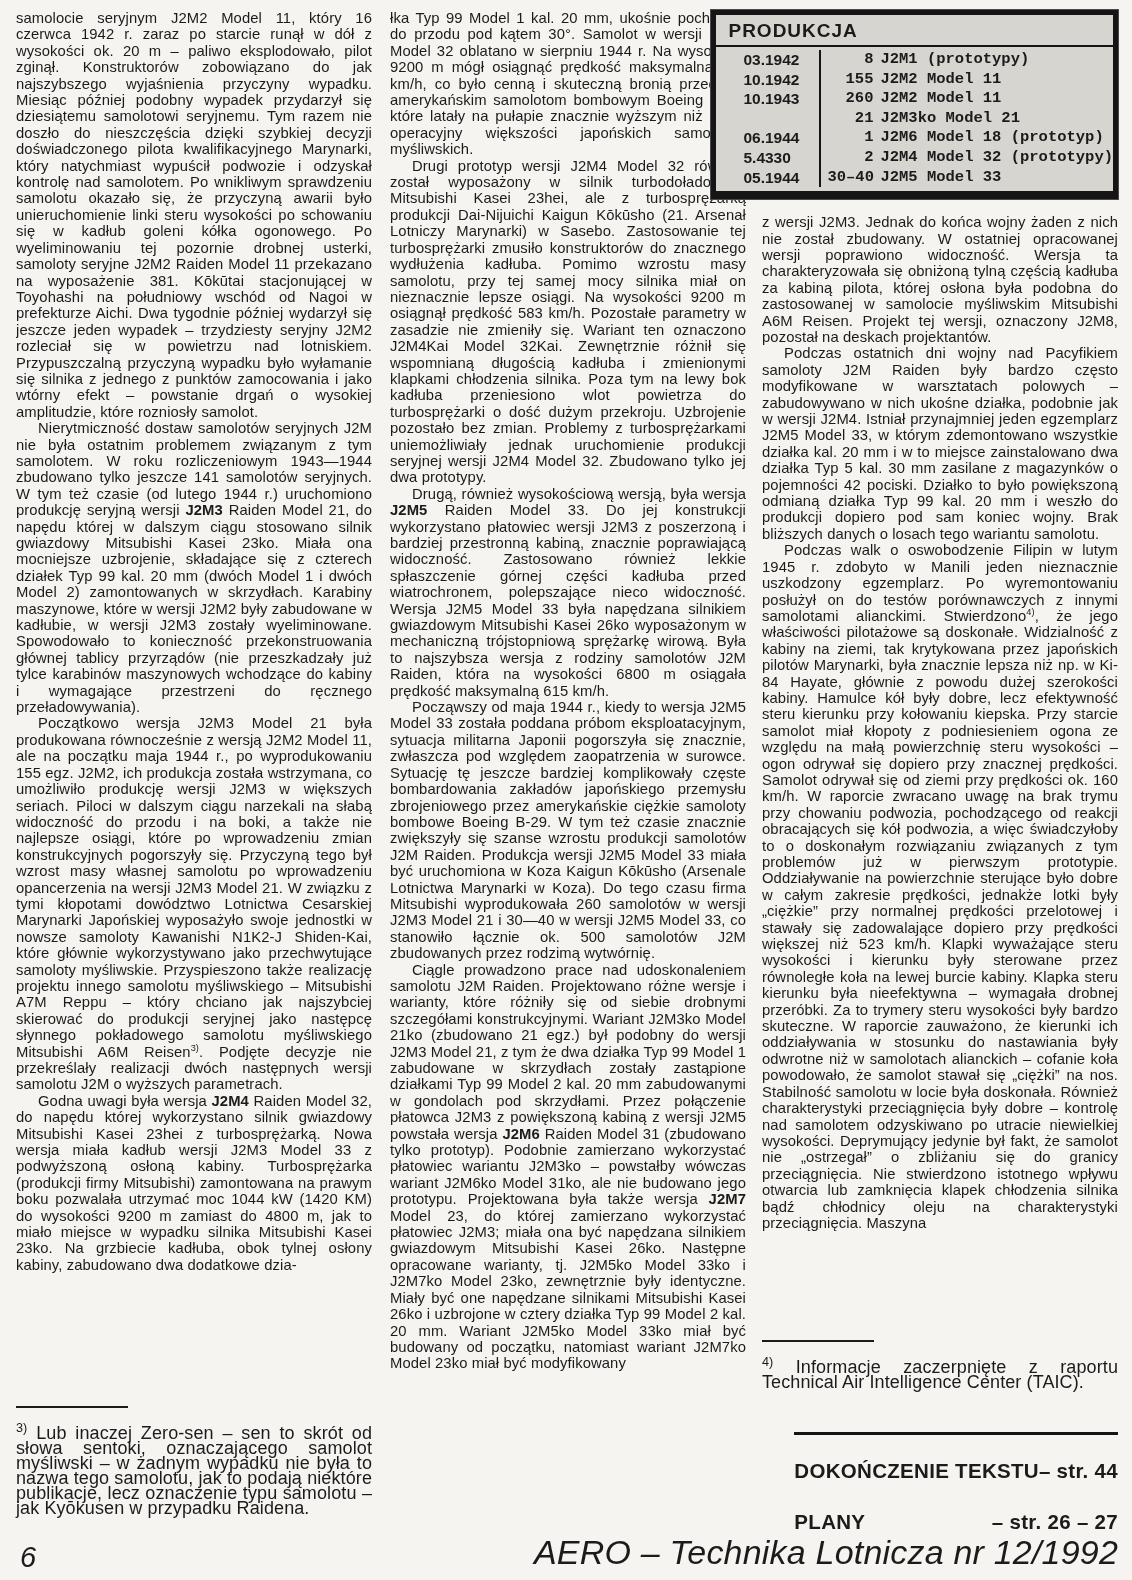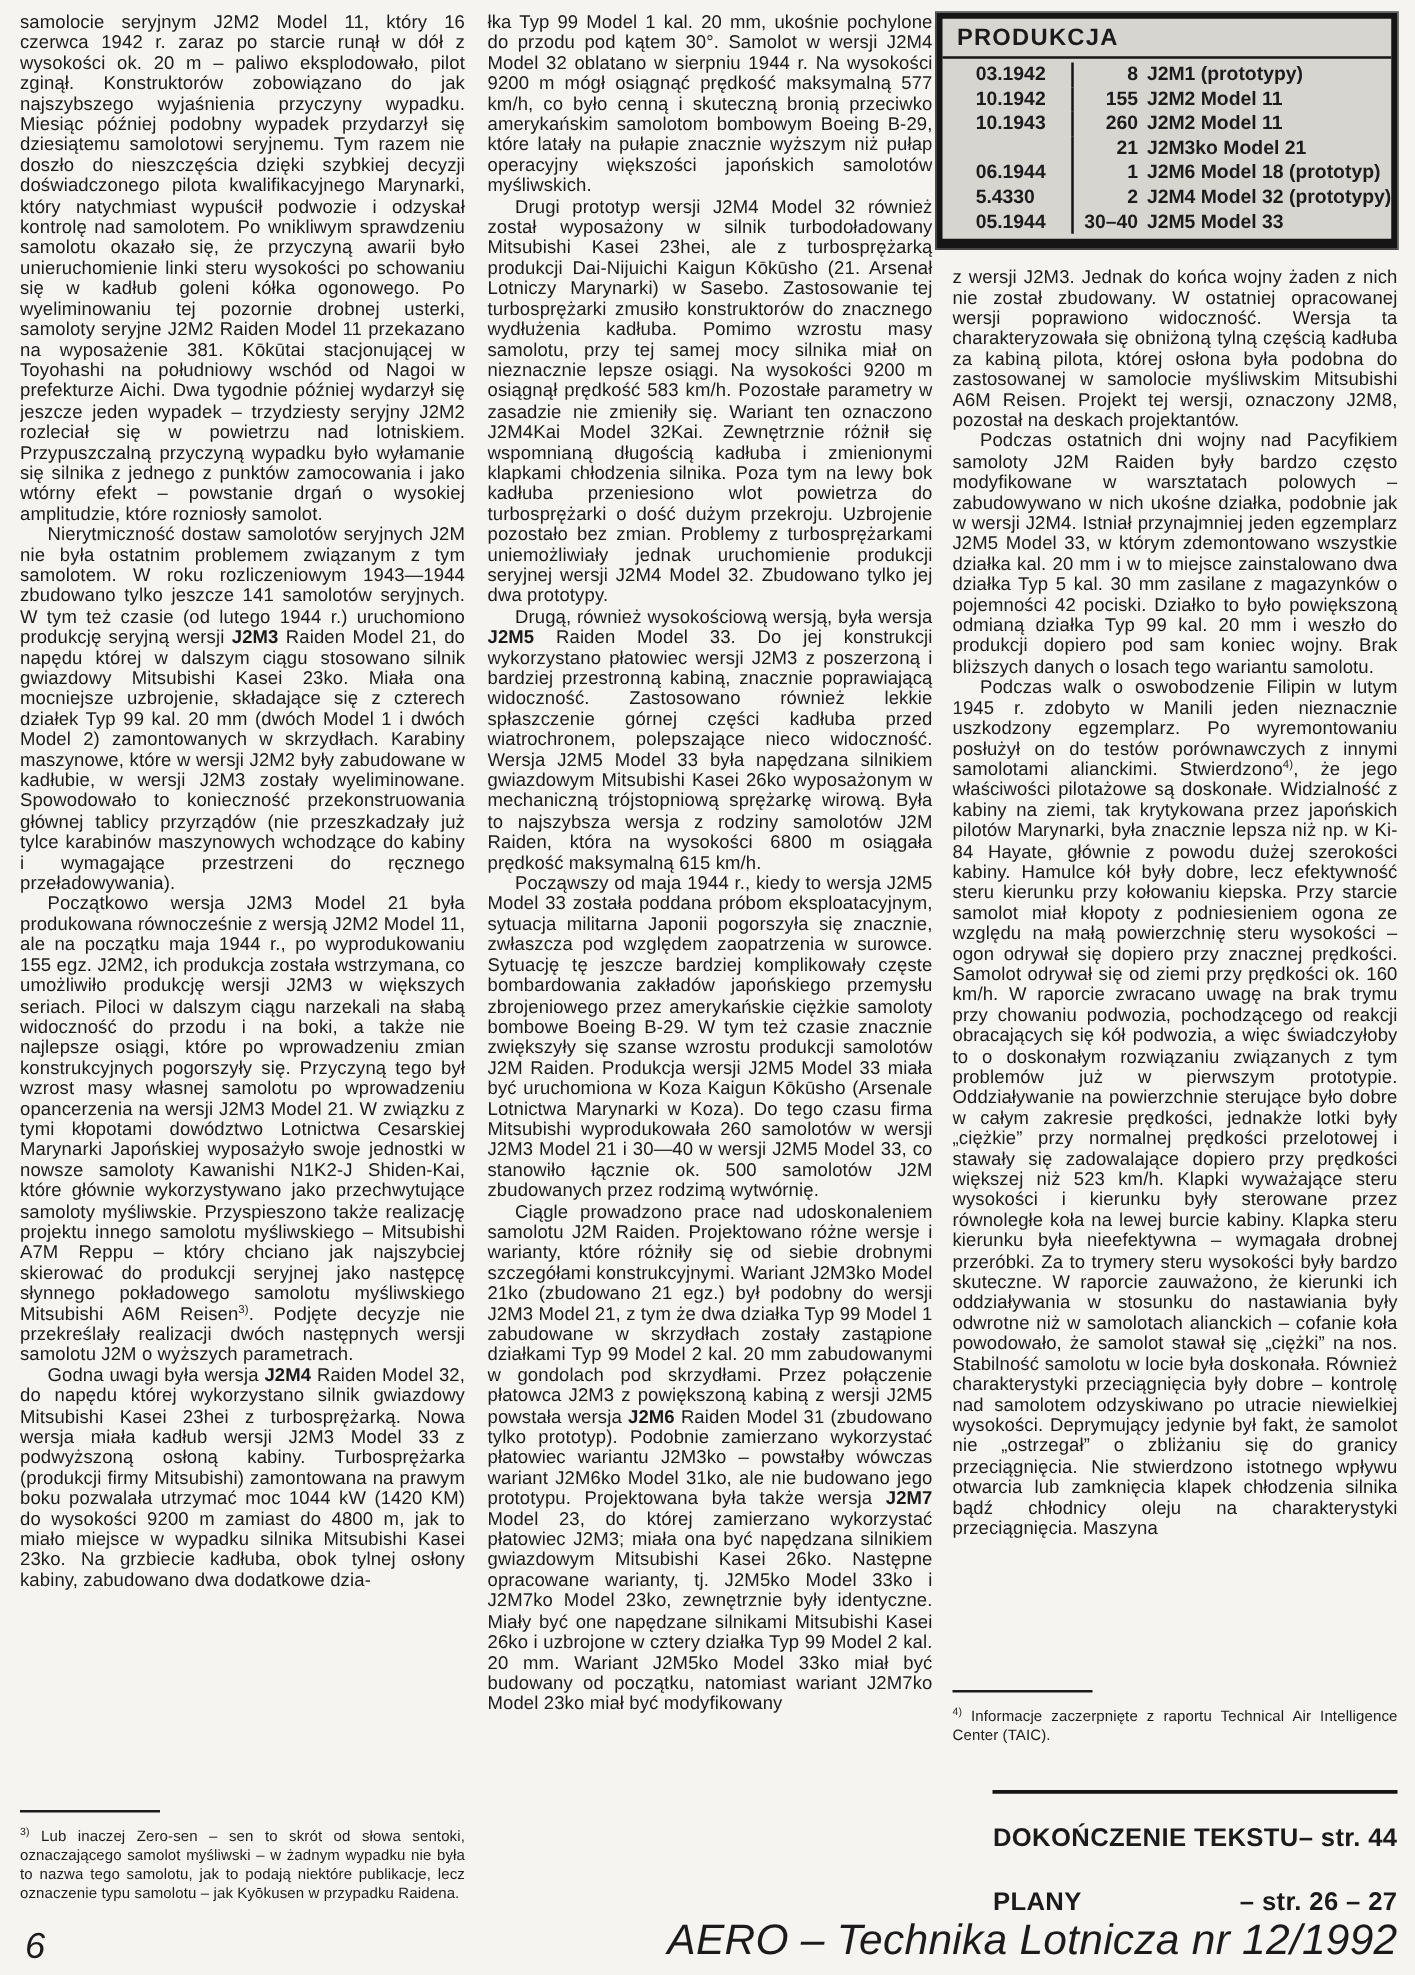--- a/index.html
+++ b/index.html
@@ -43,29 +43,29 @@
     font-weight:bold;font-size:19px;letter-spacing:1px;
     padding:5px 12px 3px 12px;
     border-bottom:2px solid #151515;
   }
   .prod-body{padding:3px 0 4px 0;}
   .trow{display:flex;line-height:19.6px;font-weight:bold;font-size:15.5px;padding-left:19px;}
   .tdate{
     flex:0 0 86px;padding-left:8px;box-sizing:border-box;
     border-right:2.5px solid #151515;
   }
-  .tentry{flex:1;padding-left:6px;white-space:nowrap;}
+  .tentry{flex:1;padding-left:6px;white-space:nowrap;font-family:Liberation Mono, monospace;}
   .tcount{display:inline-block;width:46px;text-align:right;}
   .tlabel{margin-left:7px;}
 
   
   .footnote-block{flex:none;}
   .fn-rule{width:112px;border-top:2px solid #1b1b1b;margin:10px 0 9px 0;}
   .fn-text{
-    font-size:12px;line-height:15px;text-align:justify;
+    font-size:18px;line-height:15px;text-align:justify;
     letter-spacing:0.1px;
   }
   .fn-text .sup{font-size:0.7em;}
   .pin-bottom{margin-top:auto;}
 
   
   .links-divider{border-top:3px solid #151515;margin:24px 0 0 0;}
   .link-row{
     display:flex;justify-content:space-between;align-items:baseline;
     font-weight:bold;font-size:20.5px;letter-spacing:0.3px;

